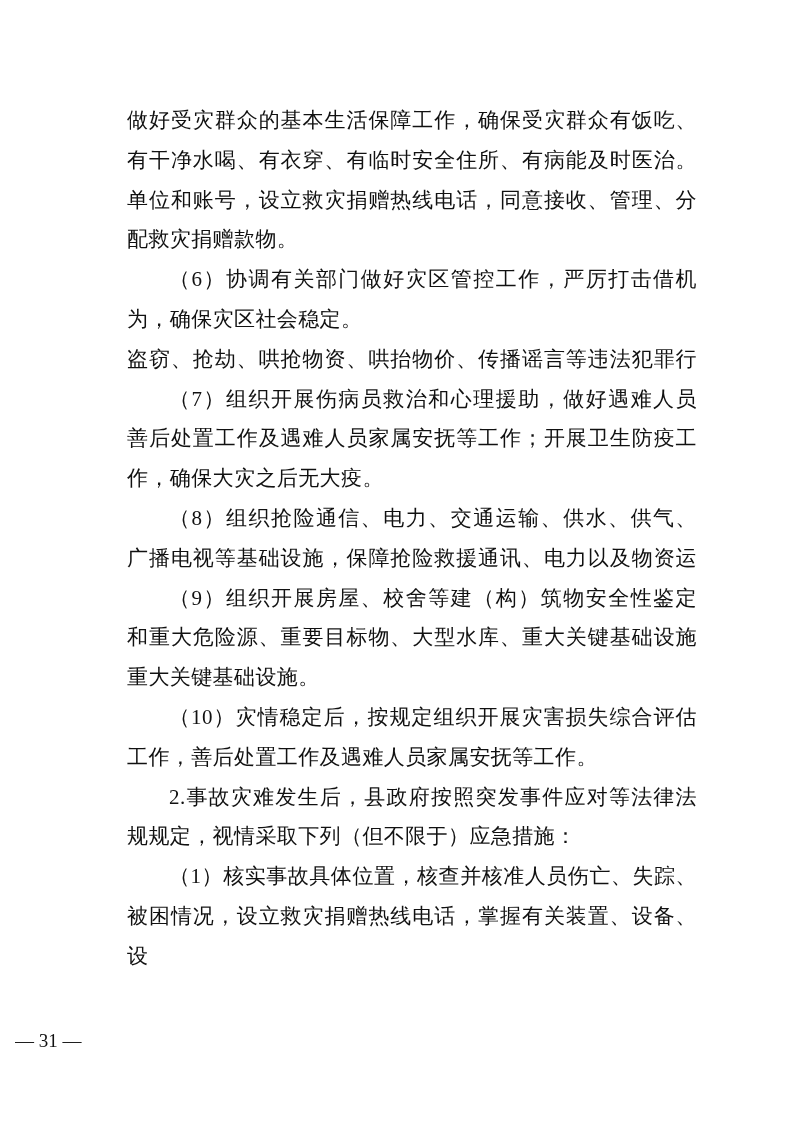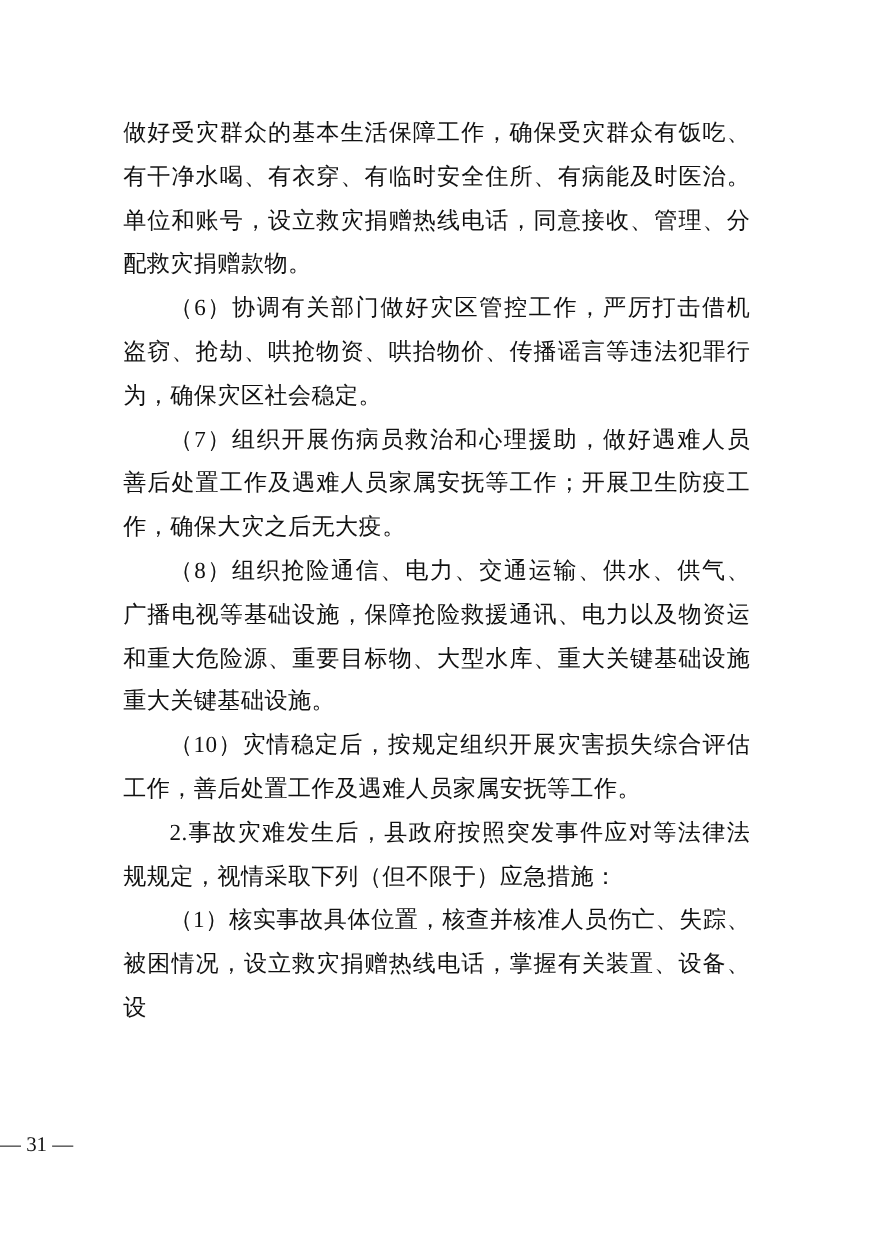--- a/index.html
+++ b/index.html
@@ -8,20 +8,21 @@
     background: #ffffff;
   }
   .page {
     position: relative;
     width: 737px;
     height: 1122px;
     background: #ffffff;
     overflow: hidden;
     font-family: "Liberation Serif", "DejaVu Serif", serif;
     color: #111111;
+    margin-left: 15px;
   }
   .content {
     position: absolute;
     left: 112px;
     top: 101px;
     width: 570px;
   }
   .l {
     font-size: 21px;
     line-height: 39.8px;
@@ -51,27 +52,28 @@
 </head>
 <body>
 
 <div class="page">
   <div class="content">
     <div class="l full">做好受灾群众的基本生活保障工作，确保受灾群众有饭吃、</div>
     <div class="l full">有干净水喝、有衣穿、有临时安全住所、有病能及时医治。</div>
     <div class="l full">单位和账号，设立救灾捐赠热线电话，同意接收、管理、分</div>
     <div class="l">配救灾捐赠款物。</div>
     <div class="l ind full">（6）协调有关部门做好灾区管控工作，严厉打击借机</div>
+    <div class="l">为，确保灾区社会稳定。</div>
     <div class="l full">盗窃、抢劫、哄抢物资、哄抬物价、传播谣言等违法犯罪行</div>
-    <div class="l">为，确保灾区社会稳定。</div>
     <div class="l ind full">（7）组织开展伤病员救治和心理援助，做好遇难人员</div>
     <div class="l full">善后处置工作及遇难人员家属安抚等工作；开展卫生防疫工</div>
     <div class="l">作，确保大灾之后无大疫。</div>
     <div class="l ind full">（8）组织抢险通信、电力、交通运输、供水、供气、</div>
     <div class="l full">广播电视等基础设施，保障抢险救援通讯、电力以及物资运</div>
+    <div class="l ind full">（9）组织开展房屋、校舍等建（构）筑物安全性鉴定</div>
     <div class="l full">和重大危险源、重要目标物、大型水库、重大关键基础设施</div>
     <div class="l">重大关键基础设施。</div>
     <div class="l ind full">（10）灾情稳定后，按规定组织开展灾害损失综合评估</div>
     <div class="l">工作，善后处置工作及遇难人员家属安抚等工作。</div>
     <div class="l ind full">2.事故灾难发生后，县政府按照突发事件应对等法律法</div>
     <div class="l">规规定，视情采取下列（但不限于）应急措施：</div>
     <div class="l ind full">（1）核实事故具体位置，核查并核准人员伤亡、失踪、</div>
     <div class="l full">被困情况，设立救灾捐赠热线电话，掌握有关装置、设备、设</div>
   </div>
 

